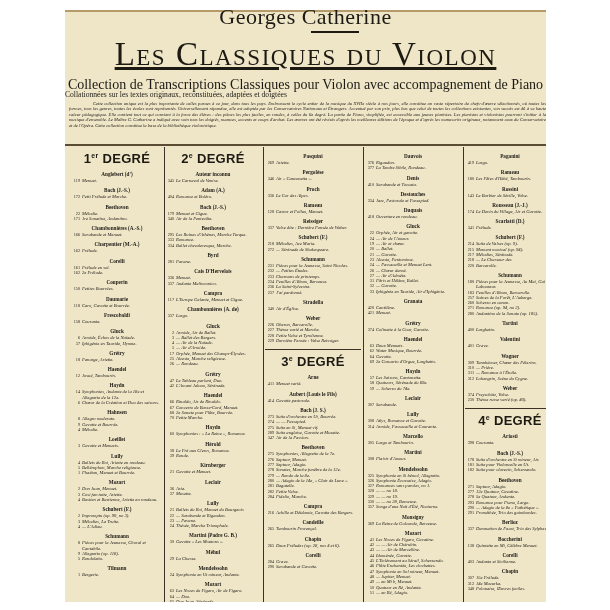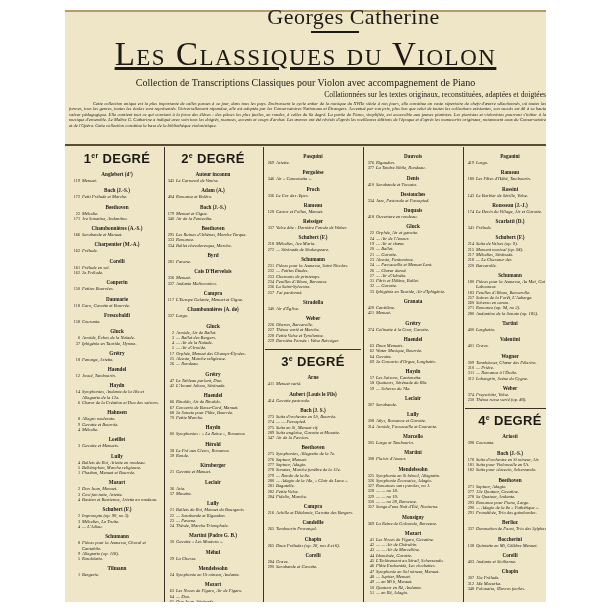--- a/index.html
+++ b/index.html
@@ -2,25 +2,25 @@
 <html><head>
 <meta charset="utf-8">
 <style>
   html, body { margin:0; padding:0; background:#ffffff; }
   body { width:610px; height:610px; position:relative; overflow:hidden; font-family:"Liberation Serif", serif; }
   .page {
     position:absolute; left:65px; top:10px; width:481px; height:592px;
     background:#efe6c8; overflow:hidden; color:#1d1a14;
   }
   .page::before { content:""; position:absolute; left:0; top:0; right:0; height:2px; background:#b59a6a; }
-  .author { position:absolute; top:-6px; left:0; width:100%; text-align:center; font-size:22px; letter-spacing:0.5px;padding-left:48px; }
+  .author { position:absolute; top:-6px; left:0; width:100%; text-align:center; font-size:22px; letter-spacing:0.5px; }
   .author-rule { position:absolute; top:21px; left:246px; width:48px; height:2px; background:#1d1a14; }
   .main-title { position:absolute; top:26px; left:0; width:100%; text-align:center; font-size:33px; letter-spacing:1.5px; font-variant:small-caps; white-space:nowrap;text-decoration:underline; }
-  .subtitle { position:absolute; top:67px; left:0; width:100%; text-align:center; font-size:10px; }
-  .subtitle2 { position:absolute; top:80px; left:0; width:100%; text-align:right; font-size:7.6px; }
+  .subtitle { position:absolute; top:67px; left:0; width:100%; text-align:center; font-size:14px; }
+  .subtitle2 { position:absolute; top:80px; left:0; width:100%; text-align:left; font-size:7.6px; }
   .intro { position:absolute; top:91px; left:4px; right:0; font-size:4.6px; line-height:5.4px; font-style:italic; text-align:justify; text-indent:24px; }
   .top-rule { position:absolute; top:134px; left:0; right:0; height:2px; background:#5b4d33; }
   .cols { position:absolute; top:137px; left:0; right:0; bottom:0; }
   .col { position:absolute; top:0; bottom:0; }
   .col-sep { position:absolute; top:137px; bottom:0; width:1px; background:#3a3226; }
   .degre { text-align:center; font-family:"Liberation Sans", sans-serif; font-weight:bold; font-size:13px; margin:4px 0 5px 0; letter-spacing:0.3px; }
   .degre sup { font-size:7px; }
   .composer { text-align:center; font-size:5.2px; font-weight:bold; margin:4px 0 1px 0; }
   .item { display:flex; font-size:4.6px; line-height:5.3px; }
   .item .num { width:9px; flex:0 0 9px; text-align:right; padding-right:2px; font-size:4.2px; }

